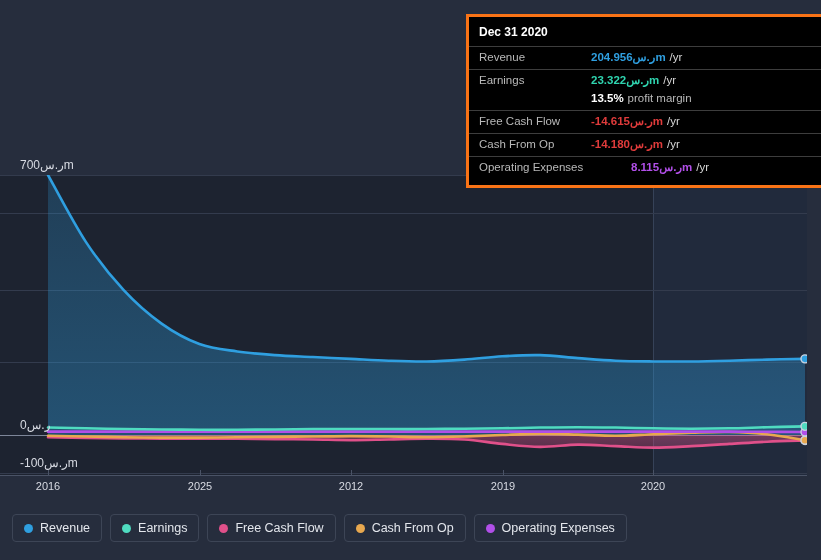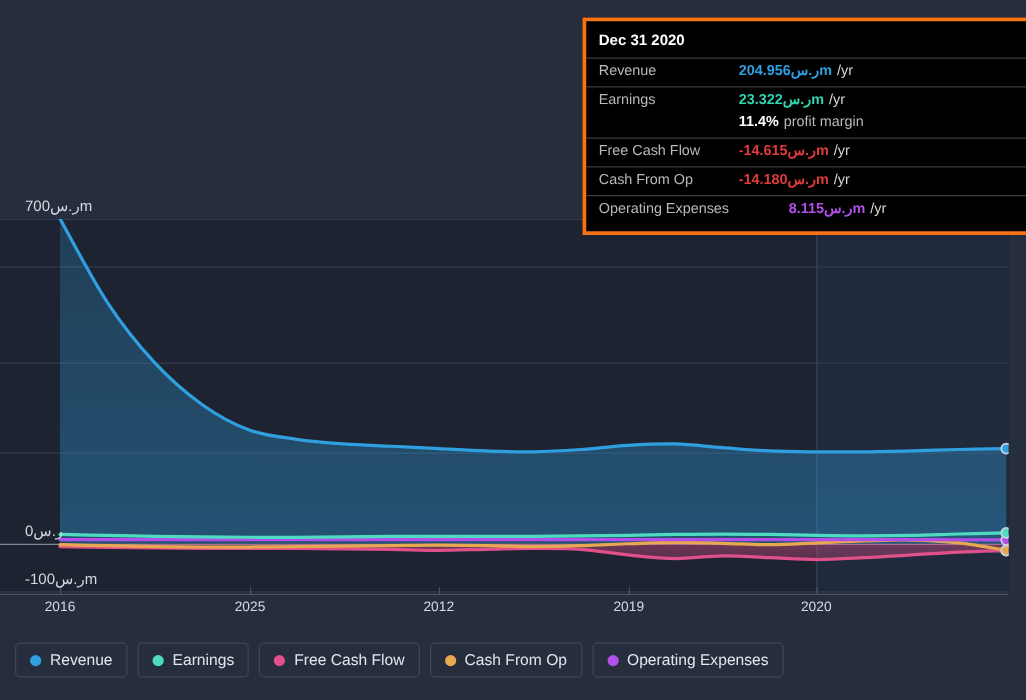--- a/index.html
+++ b/index.html
@@ -249,21 +249,21 @@
         <div class="tt-row">
           <div class="tt-label">Revenue</div>
           <div><span class="tt-value" style="color: rgb(47, 159, 224);">204.956ر.سm</span><span class="tt-unit">/yr</span></div>
         </div>
         <div class="tt-row">
           <div class="tt-label">Earnings</div>
           <div><span class="tt-value" style="color: rgb(47, 213, 176);">23.322ر.سm</span><span class="tt-unit">/yr</span></div>
         </div>
         <div class="tt-row sub">
           <div class="tt-label"></div>
-          <div><span class="tt-value" style="color: rgb(255, 255, 255);">11.4%</span><span class="tt-sub-text">profit margin</span></div>
+          <div><span class="tt-value" style="color: rgb(255, 255, 255);">13.5%</span><span class="tt-sub-text">profit margin</span></div>
         </div>
         <div class="tt-row">
           <div class="tt-label">Free Cash Flow</div>
           <div><span class="tt-value" style="color: rgb(224, 59, 59);">-14.615ر.سm</span><span class="tt-unit">/yr</span></div>
         </div>
         <div class="tt-row">
           <div class="tt-label">Cash From Op</div>
           <div><span class="tt-value" style="color: rgb(224, 59, 59);">-14.180ر.سm</span><span class="tt-unit">/yr</span></div>
         </div>
         <div class="tt-row">

